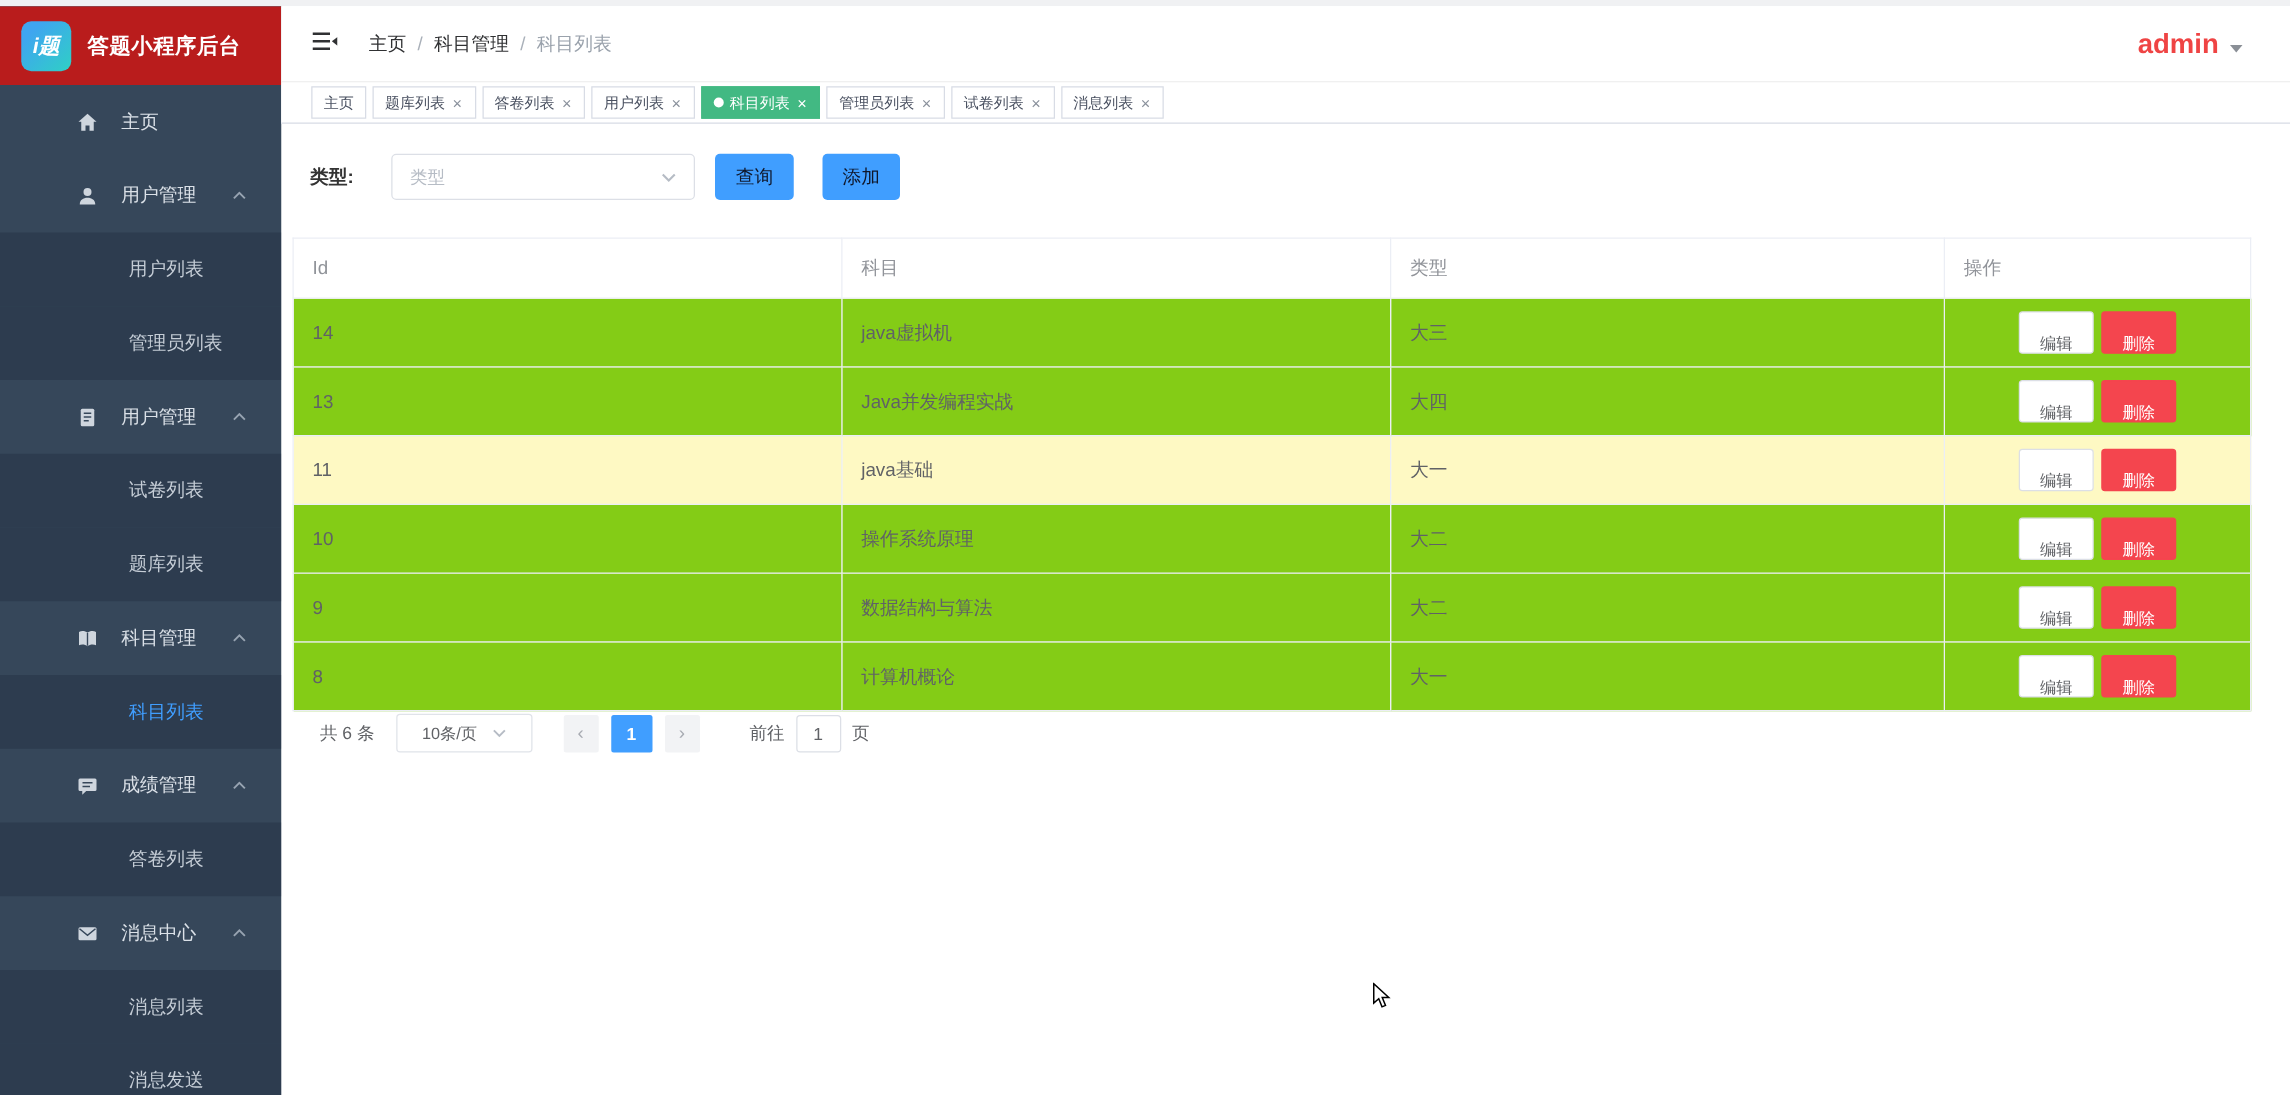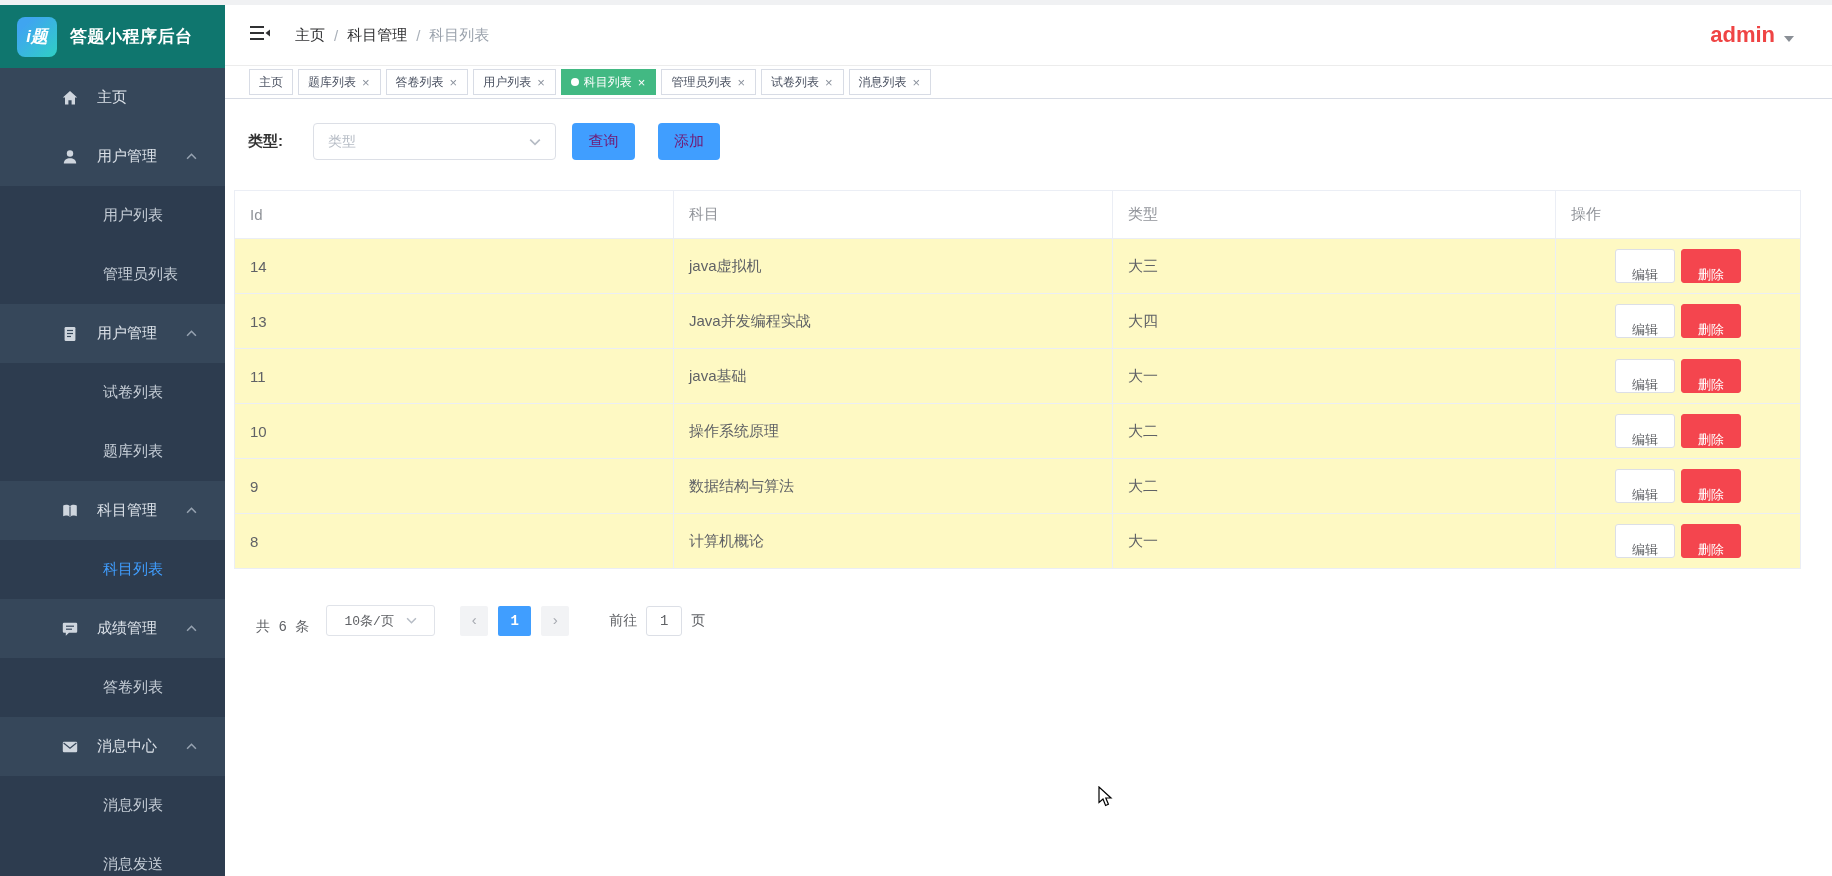--- a/index.html
+++ b/index.html
@@ -5,21 +5,21 @@
   * { box-sizing: border-box; margin: 0; padding: 0; }
   html,body { width:1832px; height:876px; }
   body {
     font-family: "Liberation Sans", "DejaVu Sans", sans-serif;
     background:#fff; position:relative; overflow:hidden; font-size:14px; color:#303133;
   }
   .top-strip { position:absolute; top:0; left:0; width:100%; height:5px; background:#f0f1f3; }
 
   
   .sidebar { position:absolute; top:5px; left:0; width:225px; height:871px; background:#36475a; overflow:hidden; }
-  .logo-header { height:63px; background:#0f766e; display:flex; align-items:center; padding-left:17px; gap:13px; }
+  .logo-header { height:63px; background:#b91c1c; display:flex; align-items:center; padding-left:17px; gap:13px; }
   .logo-box { width:40px; height:40px; border-radius:8px; background:linear-gradient(135deg,#3fa5f0 20%,#2fd0c5 100%);
     display:flex; align-items:center; justify-content:center; color:#fff; font-weight:bold; font-style:italic; font-size:17px; flex:none; }
   .app-title { color:#fff; font-size:17px; font-weight:bold; letter-spacing:0.5px; }
   .menu { width:100%; }
   .menu-top { height:59px; display:flex; align-items:center; padding-left:62px; position:relative; color:#dbe1e8; cursor:pointer; }
   .menu-top .m-icon { width:16px; height:16px; margin-right:19px; color:#cfd6de; flex:none; display:flex; }
   .menu-top .chev { position:absolute; right:28px; color:#97a3b1; display:flex; }
   .menu-sub { height:59px; display:flex; align-items:center; padding-left:103px; background:#2d3c4f; color:#c5cdd6; cursor:pointer; }
   .menu-sub.active { color:#409eff; }
   .menu-label { font-size:15px; }
@@ -47,39 +47,39 @@
   .tab.active .tab-close { color:#fff; }
 
   
   .filter-row { position:absolute; left:248px; top:123px; display:flex; align-items:center; }
   .filter-label { font-size:15px; font-weight:bold; color:#333; margin-right:30px; }
   .select-box { width:243px; height:37px; border:1px solid #dcdfe6; border-radius:4px; background:#fff;
     display:flex; align-items:center; justify-content:space-between; padding:0 14px; cursor:pointer; }
   .select-placeholder { color:#b6bcc5; font-size:14px; }
   .chev-down { display:flex; color:#b6bcc5; }
   .btn { height:37px; border:none; border-radius:4px; font-size:15px; cursor:pointer; font-family:inherit; }
-  .btn-primary { background:#409eff; color:#701a75; }
+  .btn-primary { background:#409eff; color:#0f172a; }
   .btn-search { width:63px; margin-left:16px; }
   .btn-add { width:62px; margin-left:23px; }
 
   
   table.data-table { position:absolute; left:234px; top:190px; width:1566px; border-collapse:collapse; table-layout:fixed; }
   .data-table th, .data-table td { border:1px solid #ebeef5; padding:0 15px; text-align:left; font-weight:normal; }
   .data-table th { height:48px; color:#909399; font-size:15px; background:#fff; }
-  .data-table td { height:55px; color:#606266; font-size:15px; background:#fef9c3; }
+  .data-table td { height:55px; color:#606266; font-size:15px; background:#84cc16; }
   .data-table tr.highlight td { background:#fef9c3; }
   .col-id { width:439px; } .col-subject { width:439px; } .col-type { width:443px; } .col-op { width:245px; }
   .th-op, .td-op { text-align:center; }
   .op-wrap { display:flex; justify-content:center; gap:6px; }
   .btn-mini { height:30px; padding:16px 16px; font-size:13px; border-radius:3px; cursor:pointer; font-family:inherit; }
   .btn-edit { background:#fff; border:1px solid #dcdfe6; color:#606266; }
   .btn-del { background:#f4454e; border:1px solid #f4454e; color:#fff; }
 
   
-  .pagination { position:absolute; left:256px; top:605px; display:flex; align-items:flex-end; color:#606266; font-size:14px;font-family:Liberation Mono, monospace; }
+  .pagination { position:absolute; left:256px; top:571px; display:flex; align-items:center; color:#606266; font-size:14px; }
   .pg-total { margin-right:17px; }
   .pg-size { width:109px; height:31px; border:1px solid #e0e3e9; border-radius:3px; display:flex; align-items:center;
     justify-content:center; gap:12px; color:#606266; font-size:13px; margin-right:25px; cursor:pointer; background:#fff; }
   .pg-btn { width:28px; height:30px; background:#f2f3f5; border-radius:2px; display:flex; align-items:center; justify-content:center;
     color:#a8abb2; font-size:15px; cursor:pointer; }
   .pg-page { width:33px; height:30px; background:#409eff; color:#fff; border-radius:2px; display:flex; align-items:center;
     justify-content:center; font-size:14px; font-weight:bold; margin:0 10px; cursor:pointer; }
   .pg-goto { margin-left:40px; display:flex; align-items:center; gap:9px; }
   .pg-input { width:36px; height:30px; border:1px solid #dcdfe6; border-radius:3px; text-align:center; font-size:14px;
     color:#606266; font-family:inherit; outline:none; }

